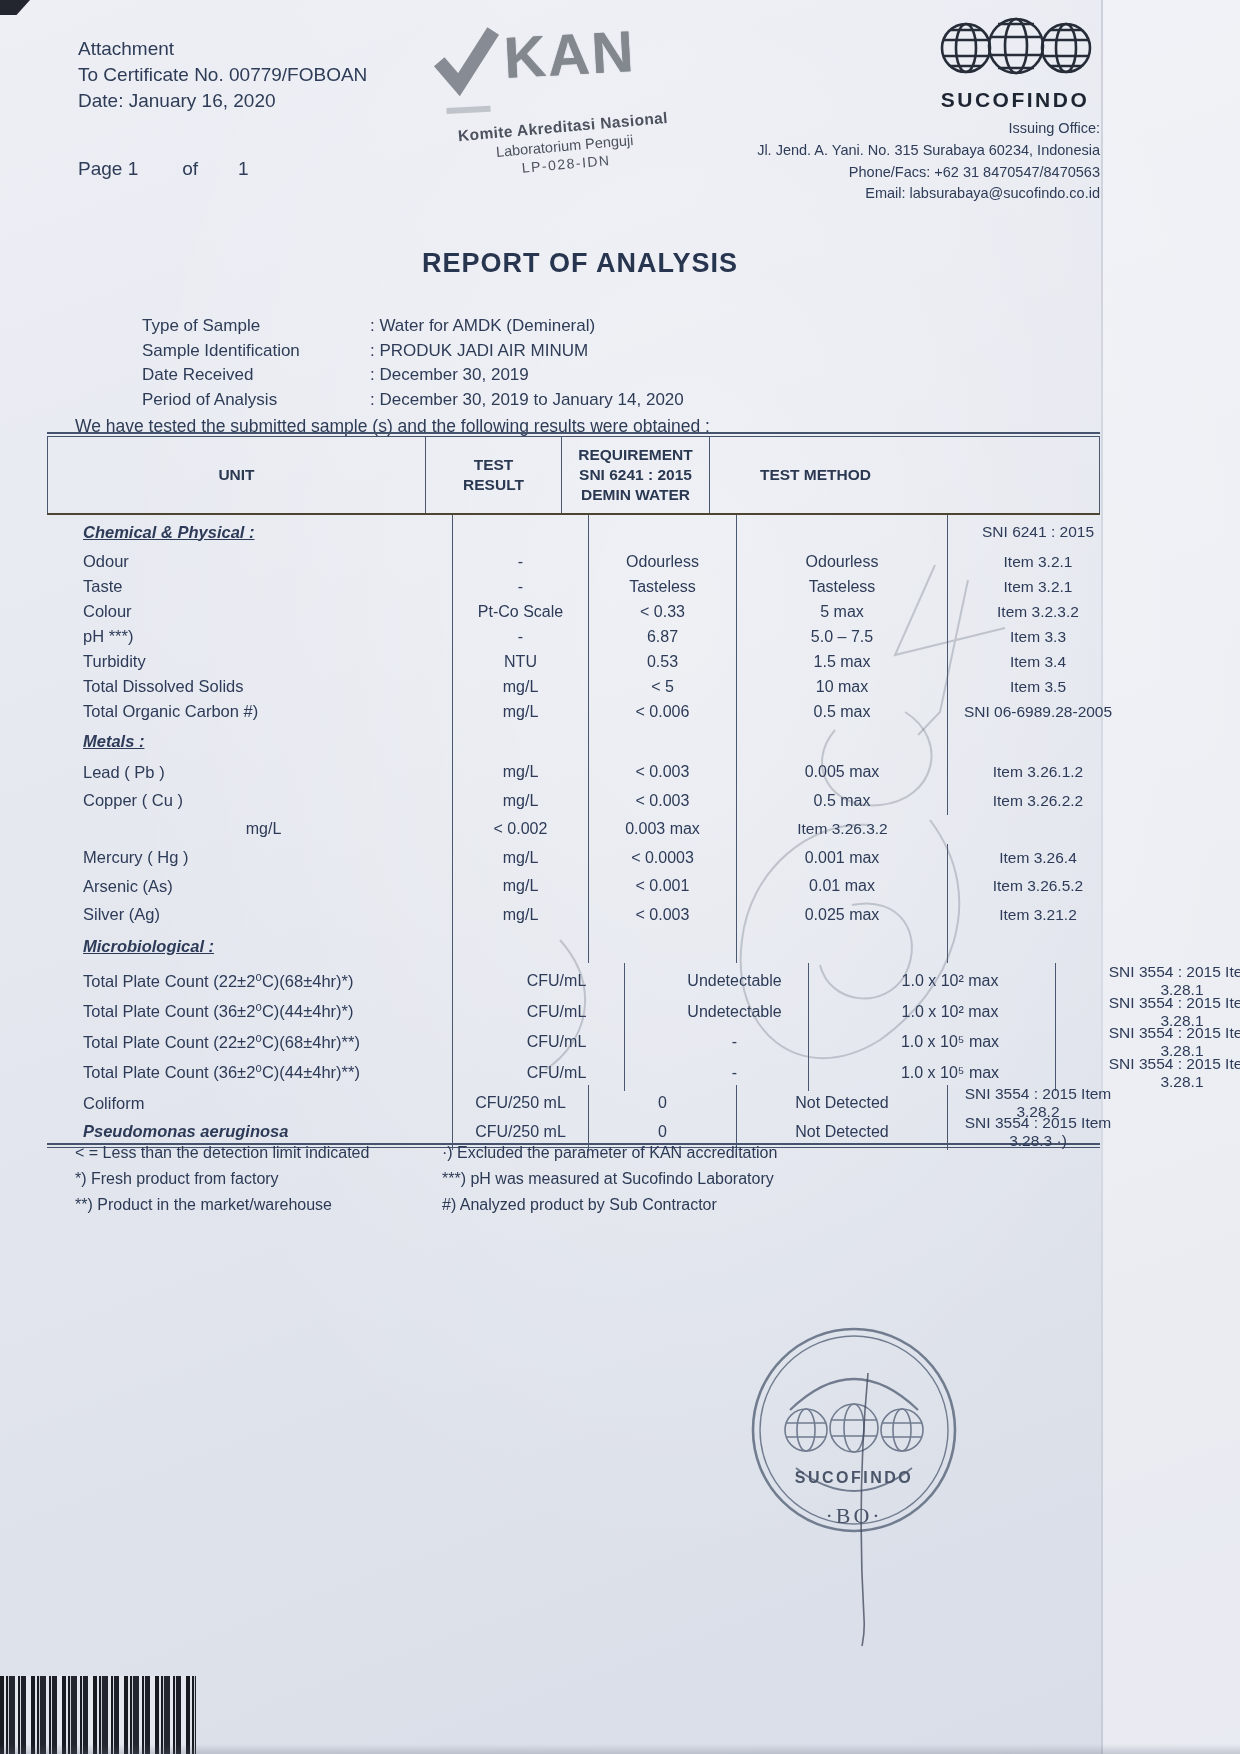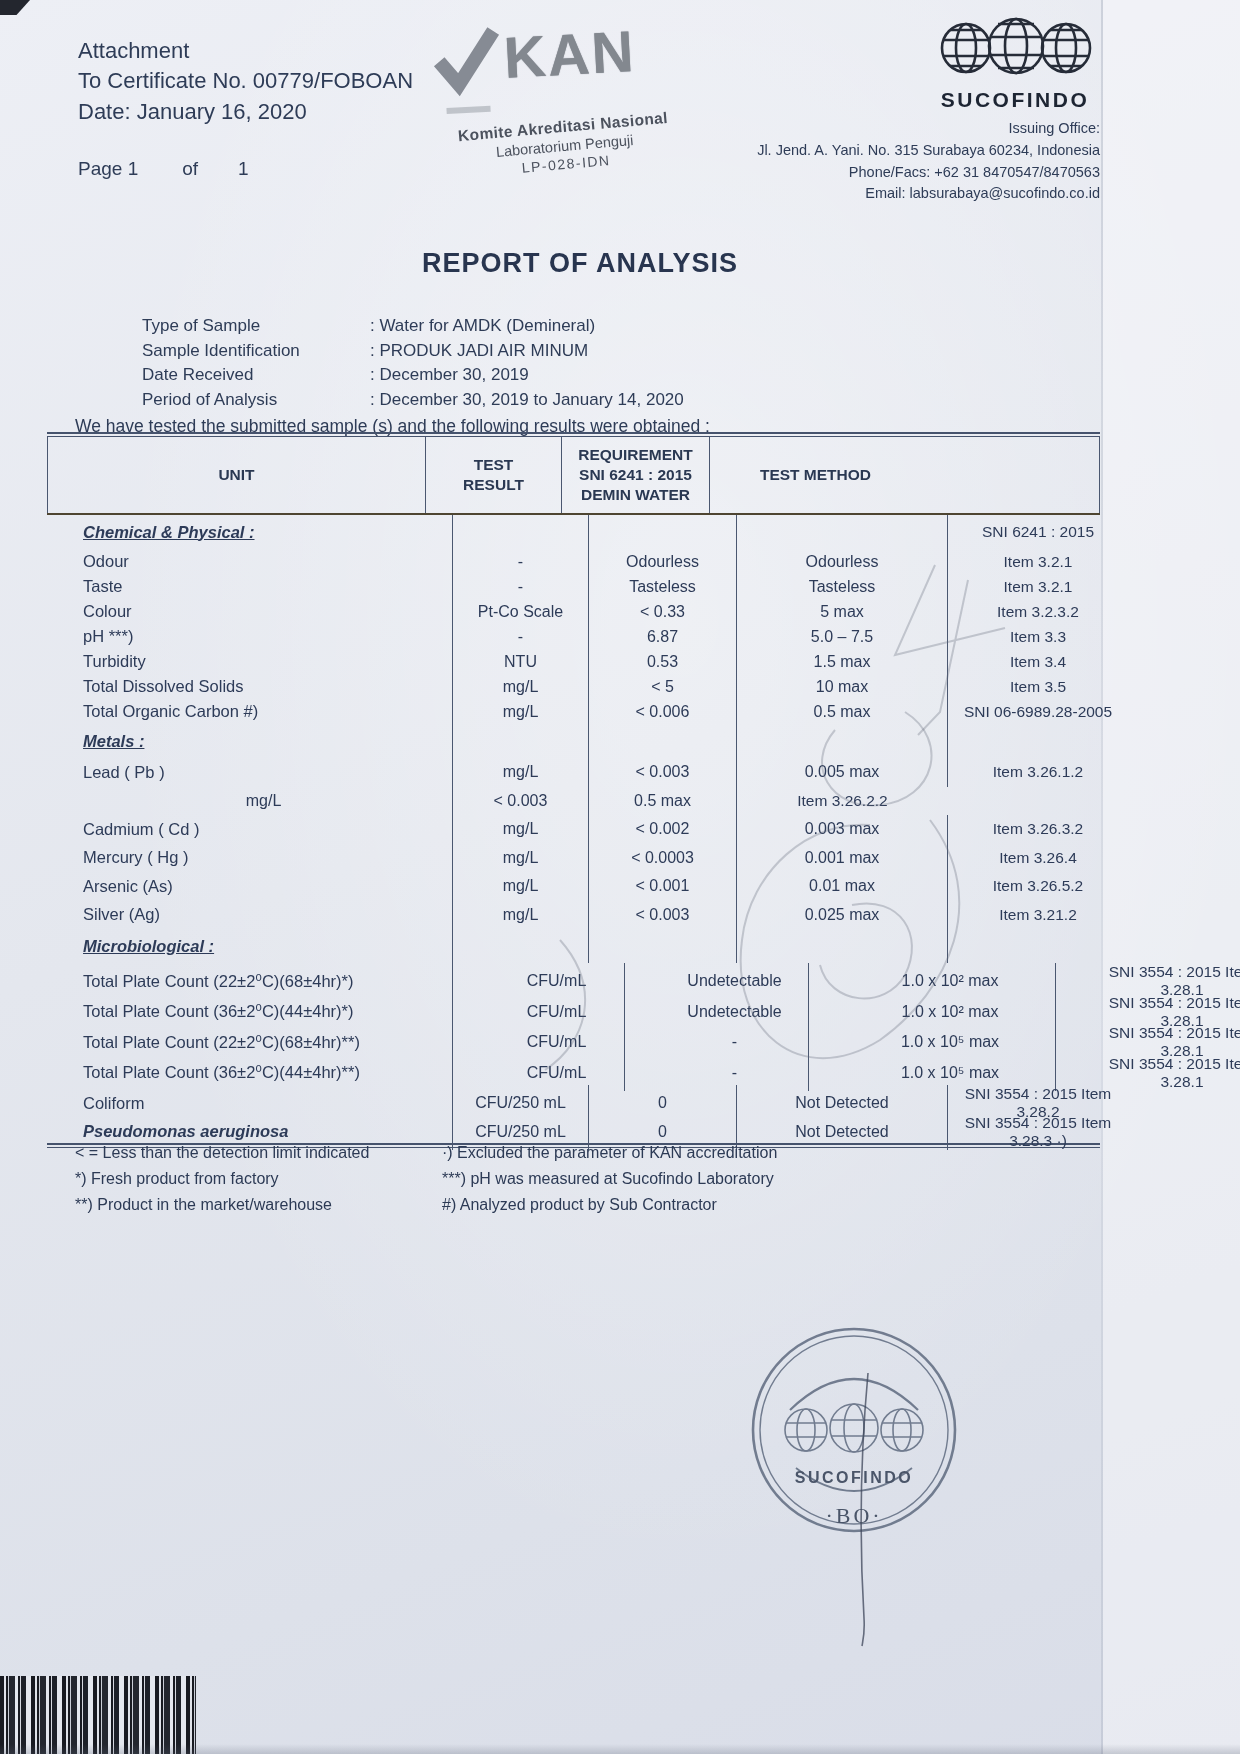--- a/index.html
+++ b/index.html
@@ -13,21 +13,21 @@
     background:
       radial-gradient(ellipse at 55% 35%, rgba(255,255,255,.35), rgba(255,255,255,0) 60%),
       linear-gradient(160deg,#edeff5 0%,#e4e7ee 45%,#dde1ea 78%,#d9dde8 100%);
   }
   .crease{position:absolute;top:0;left:1101px;width:2px;height:1754px;
     background:linear-gradient(180deg,rgba(130,140,160,.28),rgba(130,140,160,.10) 60%,rgba(130,140,160,.22));}
   .right-strip{position:absolute;top:0;left:1103px;width:137px;height:1754px;background:rgba(250,251,253,.45);}
   .corner-mark{position:absolute;left:0;top:0;width:30px;height:15px;background:#23262e;
     clip-path:polygon(0 0,100% 0,55% 100%,0 100%);}
   .bottom-shade{position:absolute;left:0;bottom:0;width:100%;height:10px;background:linear-gradient(0deg,rgba(90,98,115,.25),rgba(90,98,115,0));}
-  .hdr-left{position:absolute;left:78px;top:36px;font-size:22px;line-height:1.38;color:#2e3c57;}
+  .hdr-left{position:absolute;left:78px;top:36px;font-size:19px;line-height:1.38;color:#2e3c57;}
   .page-line{position:absolute;left:78px;top:158px;font-size:19px;color:#2e3c57;}
   .page-line .sp1{margin-left:14px;margin-right:30px;}
   .page-line .sp2{margin-left:40px;}
 
   .kan{position:absolute;left:432px;top:22px;width:260px;transform:rotate(-3deg);}
   .kan-row{display:flex;align-items:flex-start;}
   .kan-check{width:74px;height:74px;flex:0 0 auto;}
   .kan-word{font-size:58px;font-weight:800;letter-spacing:2px;color:#83888f;
     text-shadow:0 0 1px rgba(110,115,125,.8);line-height:1;margin-top:4px;font-style:normal;}
   .kan-subbar{width:44px;height:6px;background:#9aa0a8;opacity:.55;margin:2px 0 0 14px;}
@@ -359,37 +359,37 @@
           <span>&lt; 0.003</span>
         </div>
     <div class="c c-req">
           <span>0.005 max</span>
         </div>
     <div class="c c-method">
           <span>Item 3.26.1.2</span>
         </div>
   </div>
       <div class="trow vlines h-met">
+    <div class="c c-param">
+          <span>Copper  ( Cu )</span>
+        </div>
     <div class="c c-unit">
           <span>mg/L</span>
         </div>
     <div class="c c-result">
           <span>&lt; 0.003</span>
         </div>
     <div class="c c-req">
           <span>0.5 max</span>
         </div>
     <div class="c c-method">
           <span>Item 3.26.2.2</span>
         </div>
   </div>
       <div class="trow vlines h-met">
-    <div class="c c-param">
-          <span>Cadmium  ( Cd )</span>
-        </div>
     <div class="c c-unit">
           <span>mg/L</span>
         </div>
     <div class="c c-result">
           <span>&lt; 0.002</span>
         </div>
     <div class="c c-req">
           <span>0.003 max</span>
         </div>
     <div class="c c-method">

